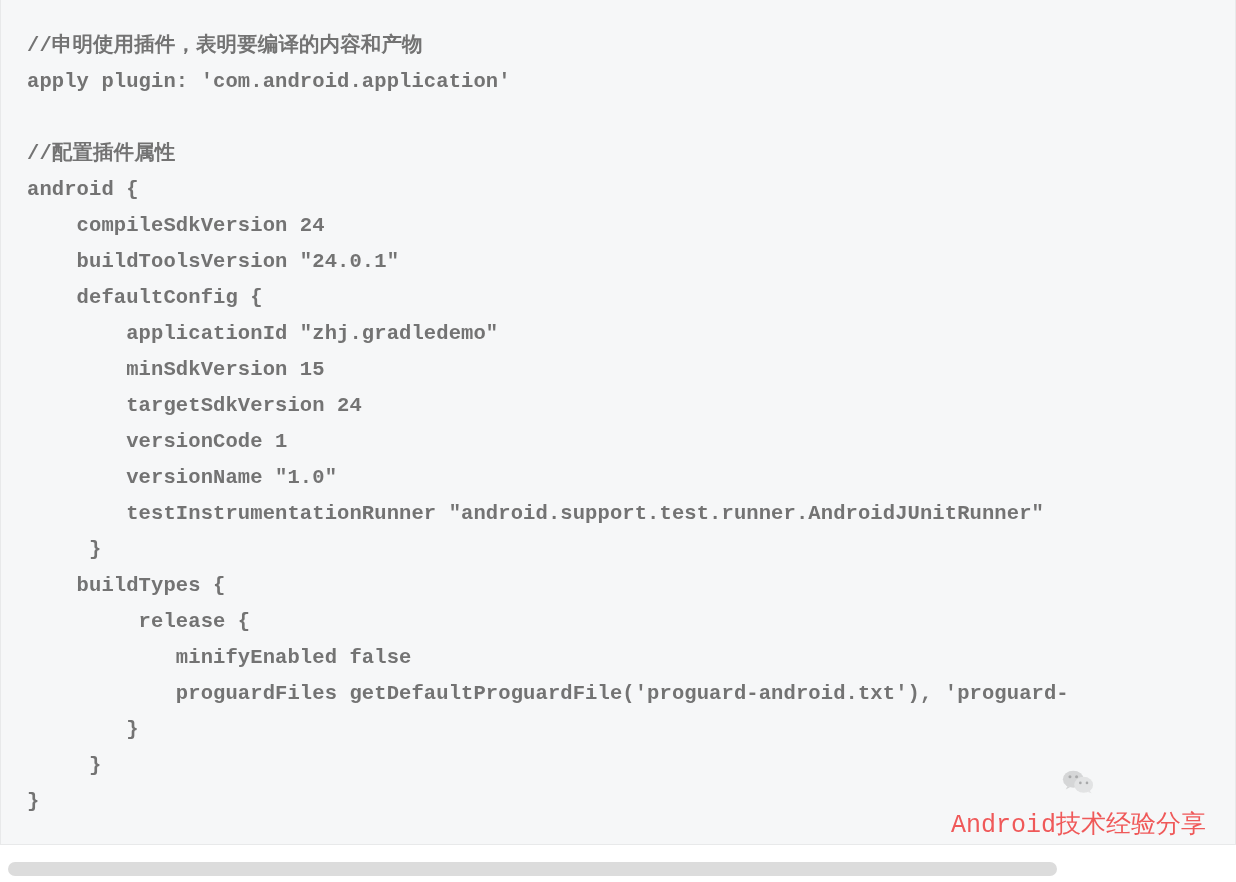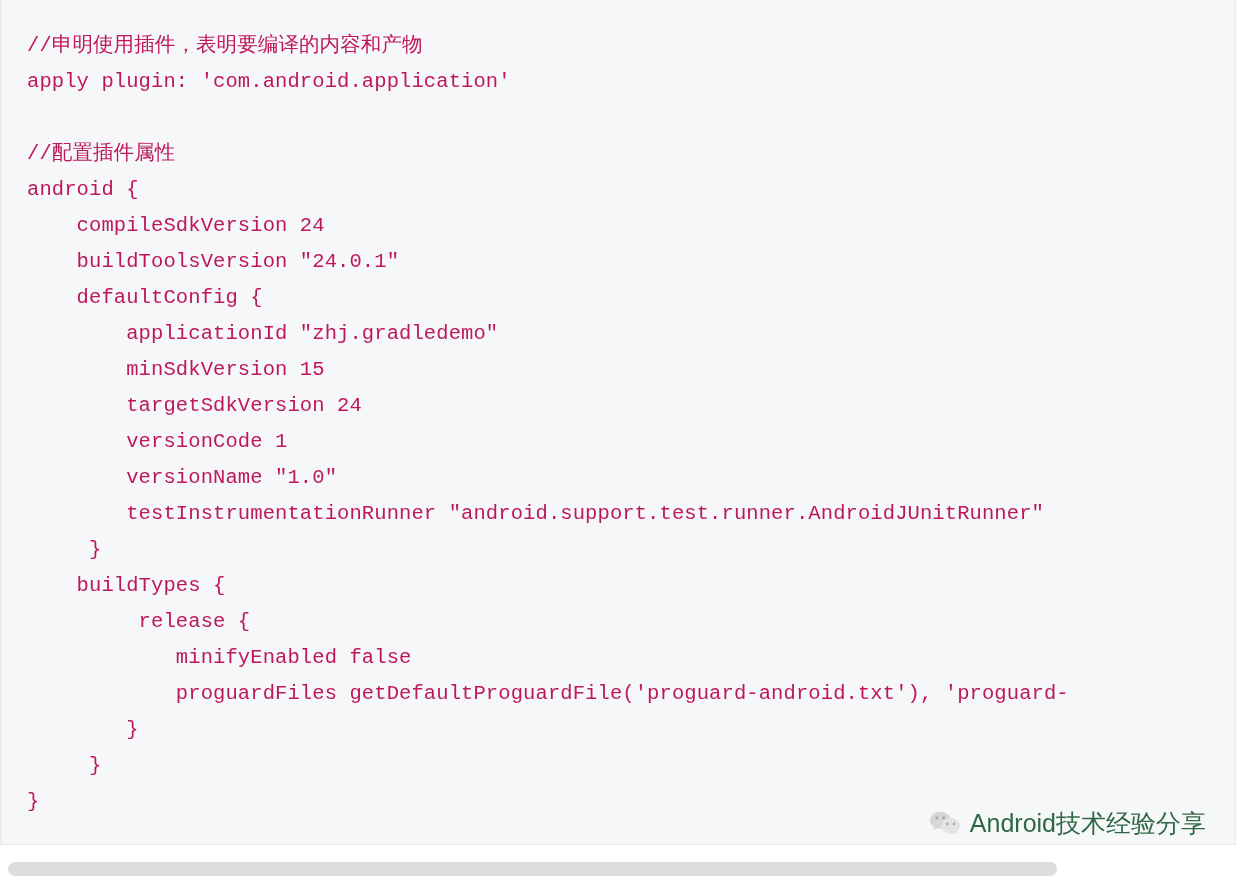--- a/index.html
+++ b/index.html
@@ -21,23 +21,23 @@
       height: 845px;
       overflow: hidden;
       border: 1px solid #e8e9ea;
       border-top: none;
       border-radius: 0;
     }
     .code-content {
       padding: 28px 26px;
       font-size: 20.5px;
       line-height: 36px;
-      color: #be185d;
+      color: #737373;
       white-space: pre;
-      font-weight: 400;
+      font-weight: 700;
       letter-spacing: 0.1px;
       overflow: hidden;
     }
     .scrollbar-track {
       position: absolute;
       bottom: 6px;
       left: 8px;
       right: 8px;
       height: 14px;
       background: transparent;
@@ -48,25 +48,26 @@
       width: 86%;
       border-radius: 7px;
     }
     .watermark {
       position: absolute;
       right: 30px;
       bottom: 42px;
       display: flex;
       align-items: center;
       gap: 8px;
-      color: #14532d;
-      font-family: Liberation Sans, sans-serif;
+      color: #ef4444;
+      font-family: Liberation Mono, monospace;
       font-size: 25px;
       font-weight: 400;
       opacity: 0.88;
+      flex-direction: column;
     }
     .watermark-icon {
       width: 34px;
       height: 34px;
       position: relative;
       display: inline-block;
     }
     .watermark-icon svg {
       width: 34px;
       height: 34px;

